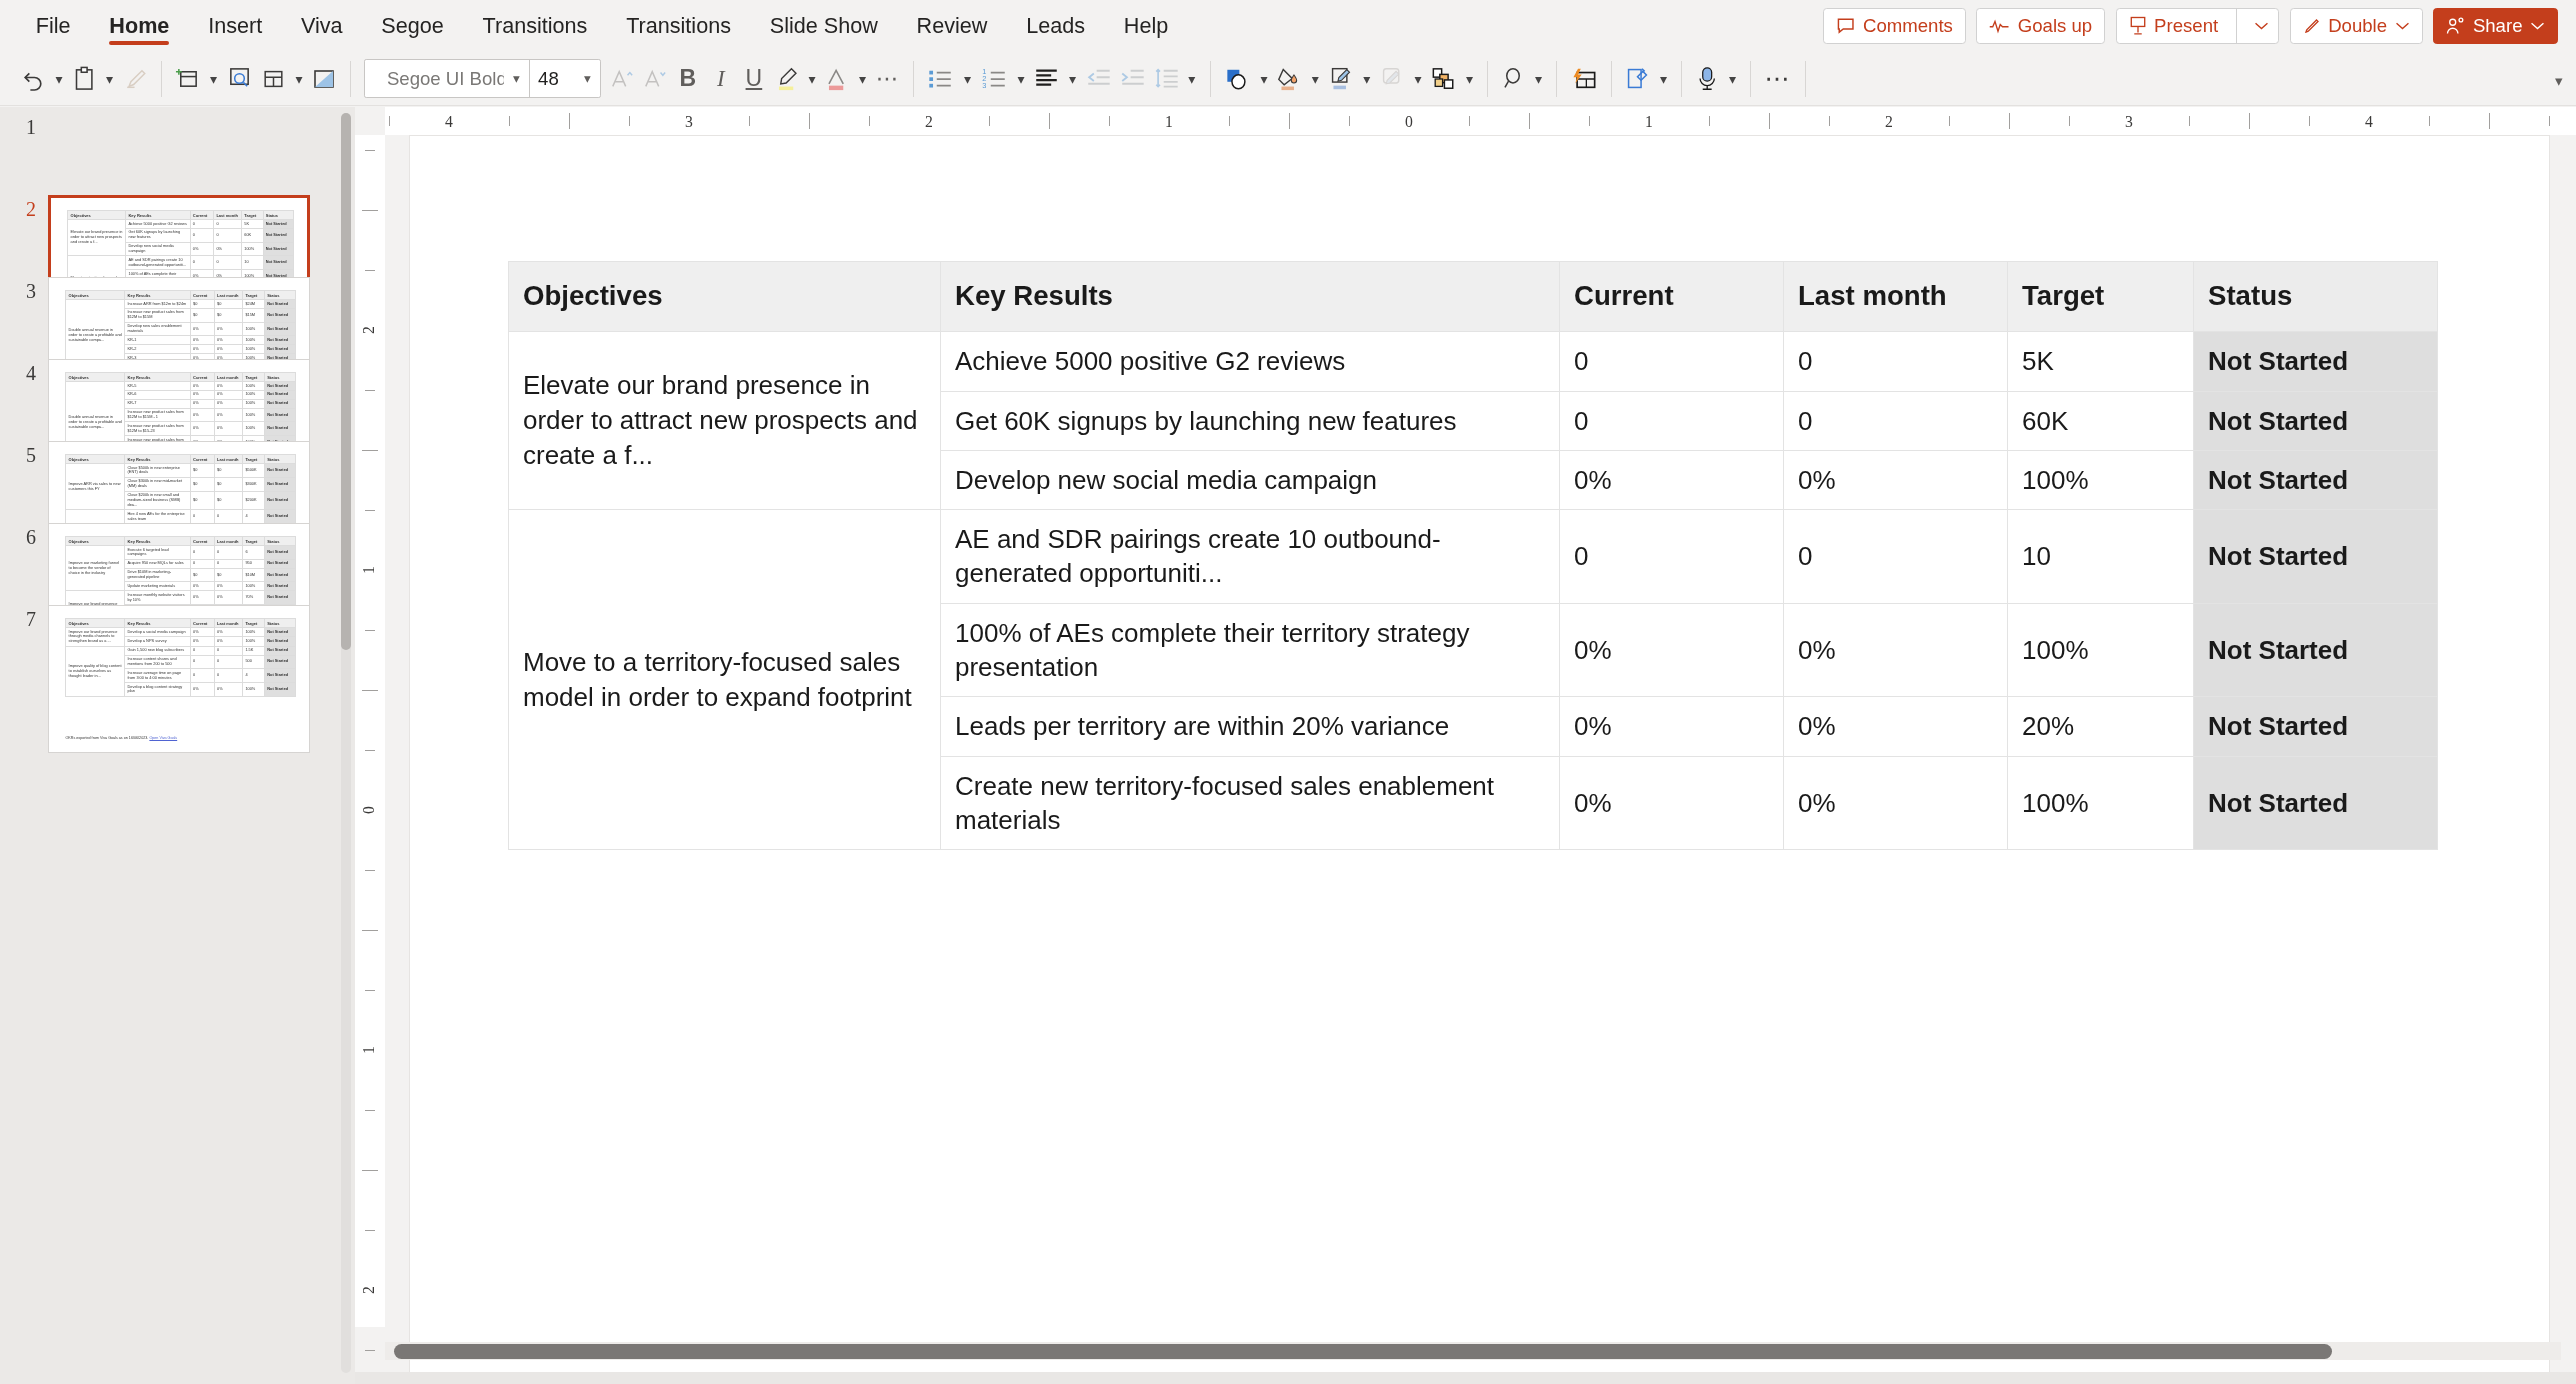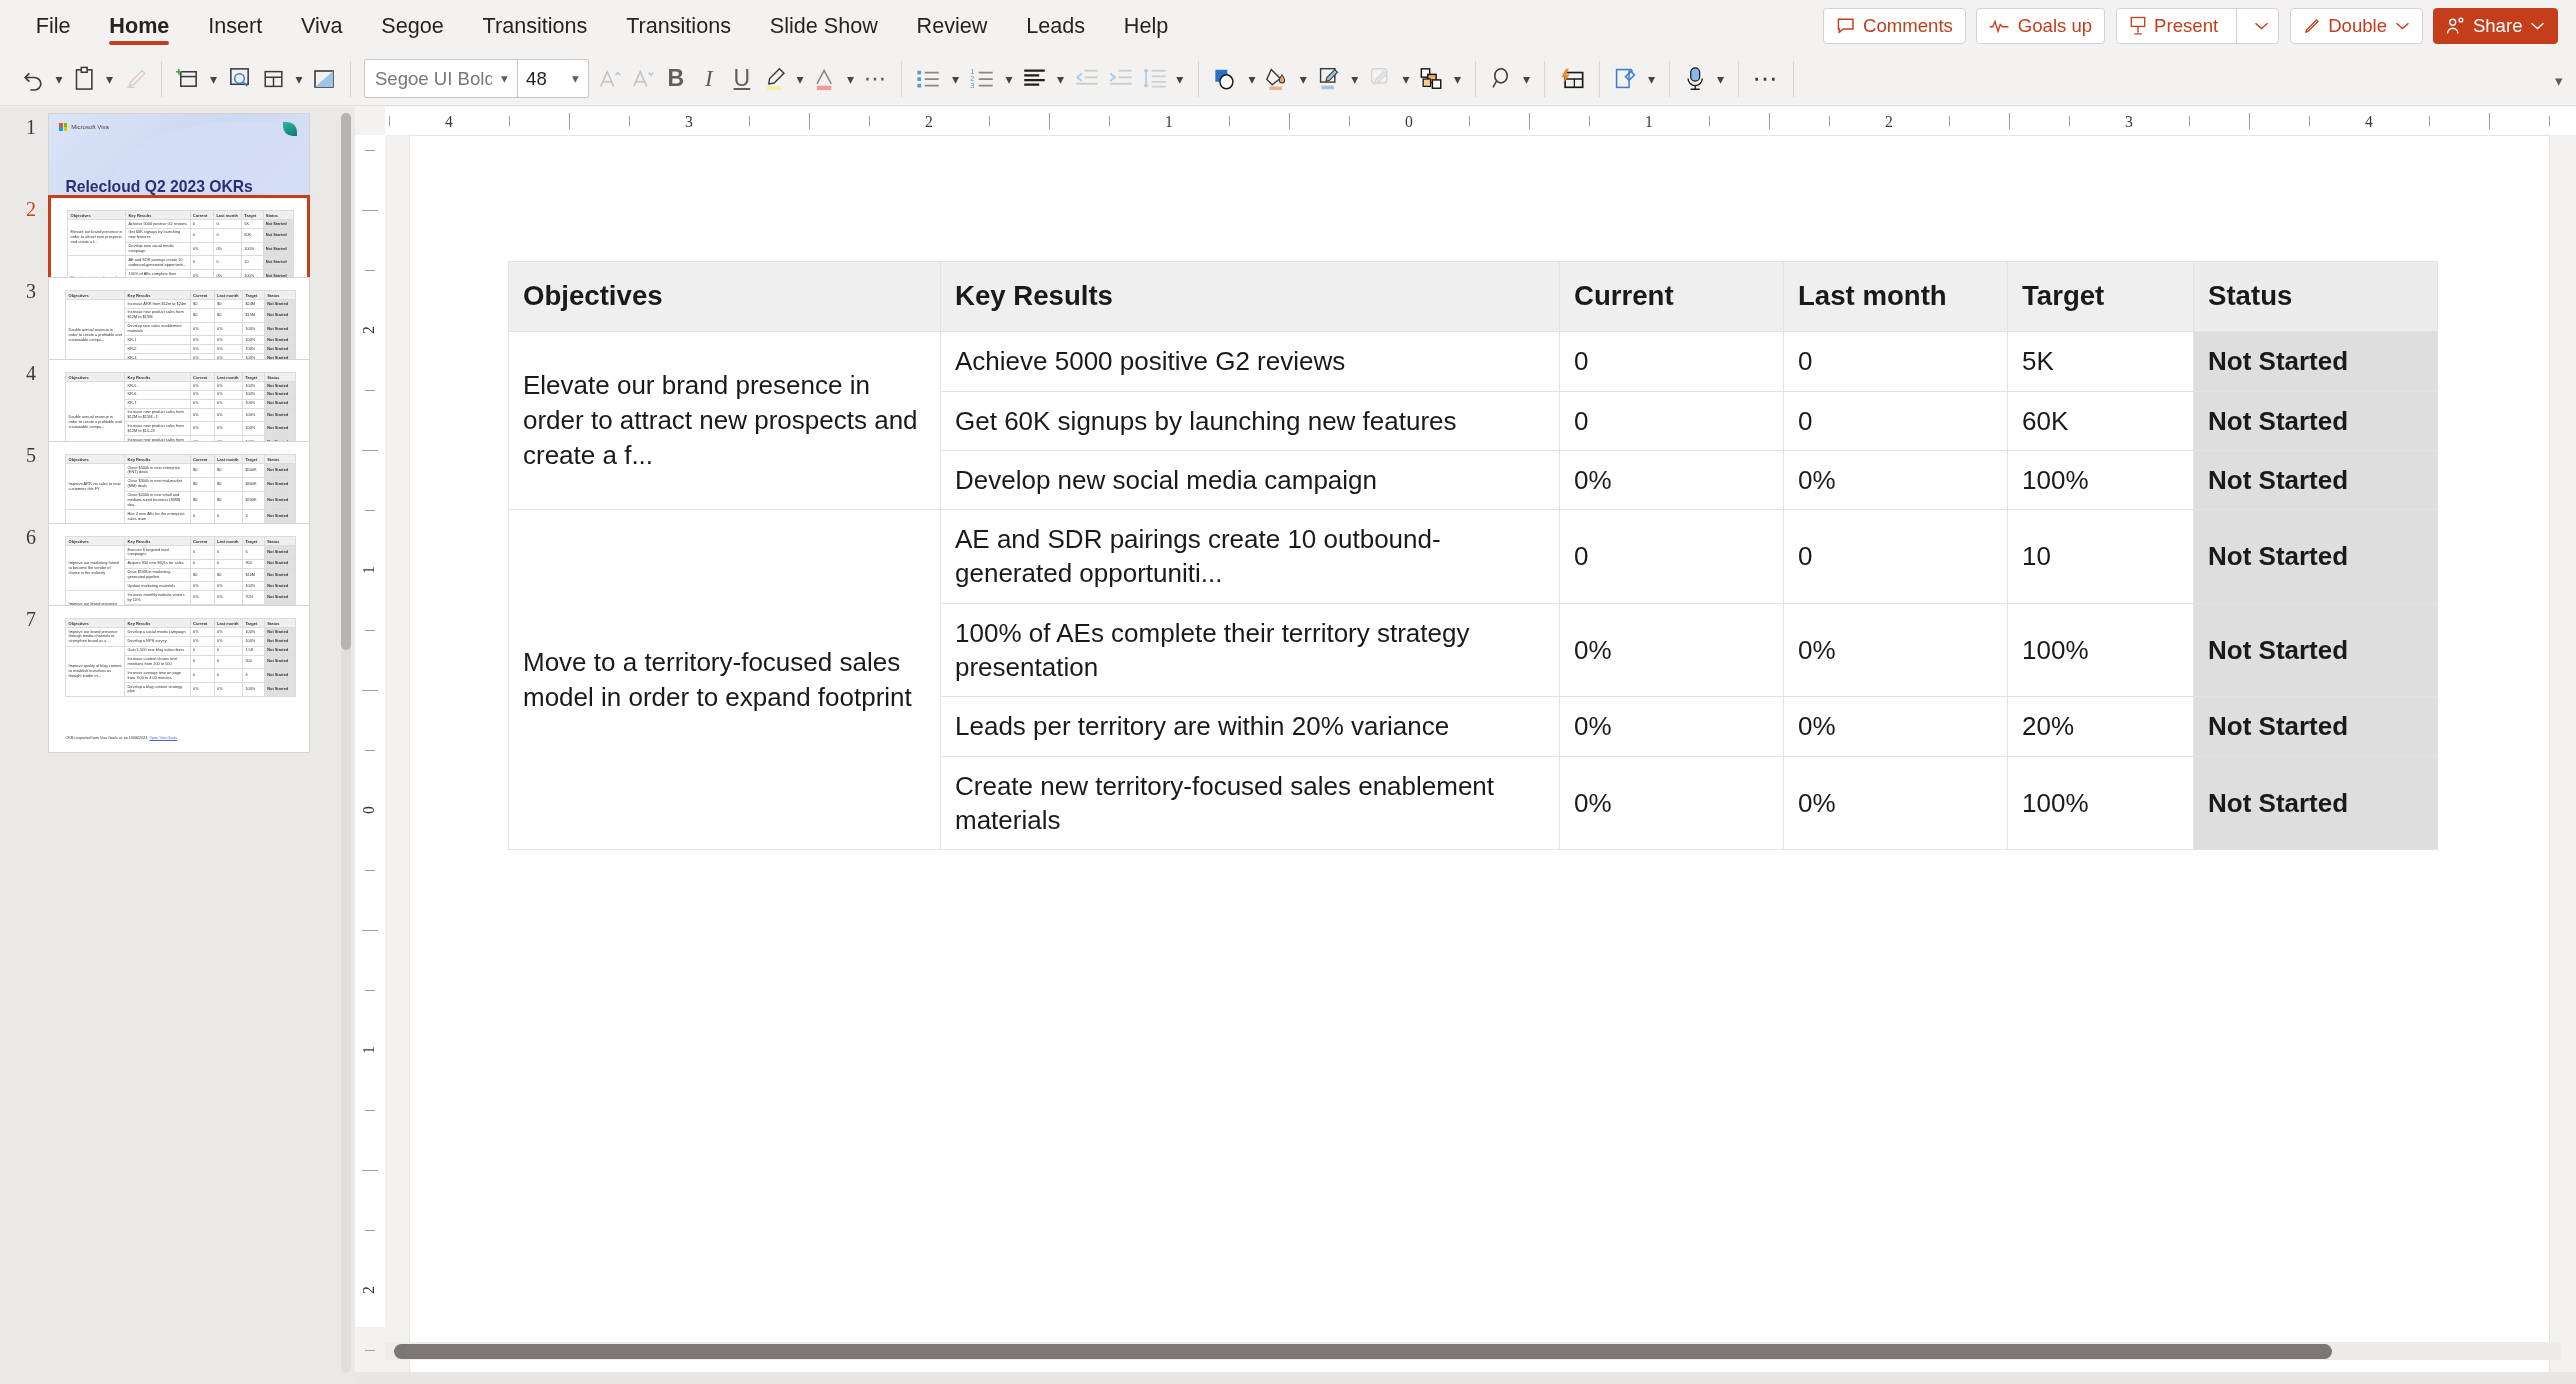--- a/index.html
+++ b/index.html
@@ -66,21 +66,21 @@
   .caret { font-size: 14px; color: #444; padding: 0 5.2px; cursor: pointer; }
   .sep { width: 0.7px; height: 36px; background: #d8d6d4; margin: 0 9px; }
 
   .fontbox {
     display: flex; align-items: center; height: 39px;
     border: 0.7px solid #c8c6c4; background: #fff; border-radius: 2.2px;
     margin: 0 4.5px;
   }
   .fontname {
     width: 127px; height: 37px; display: flex; align-items: center;
-    padding-left: 10px; font-size: 18.6px; color: #7a7876; white-space: nowrap; overflow: hidden;
+    padding-left: 10px; font-size: 18.6px; color: #7a7876; white-space: nowrap; overflow: hidden; margin-left: 12px;
   }
   .fontsize {
     width: 46px; height: 37px; display: flex; align-items: center;
     padding-left: 8.2px; font-size: 18.6px; color: #201f1e;
     border-left: 0.7px solid #c8c6c4;
   }
   .fbcaret { width: 25px; height: 37px; display:flex; align-items:center; justify-content:center; font-size:13.4px; color:#605e5c; cursor:pointer;}
 
   .ribbon-collapse {
     position: absolute; right: 13.4px; top: 72px; font-size: 15px; color: #605e5c; cursor: pointer;
@@ -587,38 +587,20 @@
 </div>
 
 <div class="ribbon-collapse">▾</div>
 
 <div class="workspace">
 
   <div class="thumbpane">
     <div id="thumbs">
         <div class="thumbrow" style="top: 6px;">
           <div class="thumbnum">1</div>
-          <div class="thumb">
-            <div class="tslide">
-              <div class="swoosh1"></div>
-              <div class="swoosh2"></div>
-              <div class="mslogo">
-                <span class="msgrid">
-                  <i style="background:#f25022"></i>
-                  <i style="background:#7fba00"></i>
-                  <i style="background:#00a4ef"></i>
-                  <i style="background:#ffb900"></i>
-                </span>
-                <span class="msname">Microsoft Viva</span>
-              </div>
-              <div class="leaf"></div>
-              <div class="ttitle">Relecloud Q2 2023 OKRs</div>
-              <div class="tfoot">OKRs exported from Viva Goals as on 16/06/2023.</div>
-            </div>
-          </div>
         </div>
         <div class="thumbrow" style="top: 88px;">
           <div class="thumbnum sel">2</div>
           <div class="thumb sel">
             <div class="mini">
               <table>
                 <colgroup>
                   <col class="c1">
                   <col class="c2">
                   <col class="c3">

